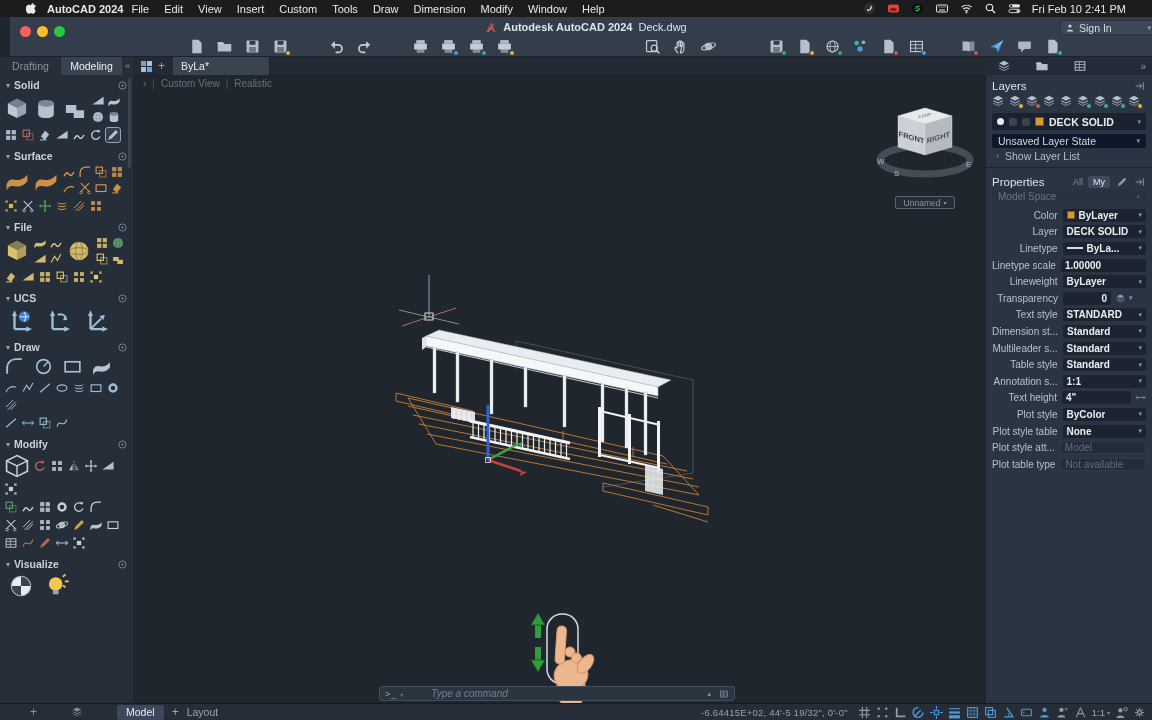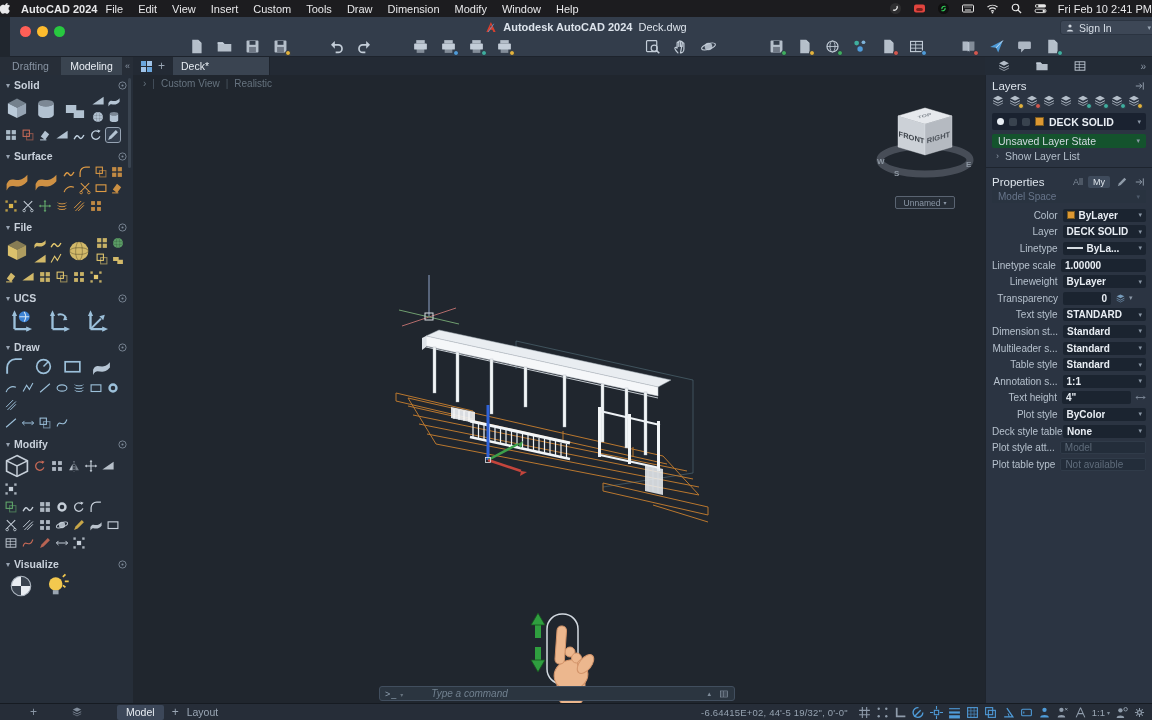--- a/index.html
+++ b/index.html
@@ -2,21 +2,21 @@
 <html><head>
 <meta charset="utf-8">
 <style>
   html,body{margin:0;padding:0}
   body{width:1152px;height:720px;position:relative;overflow:hidden;background:#20262e;
        font-family:"Liberation Sans",sans-serif;color:#d6dde5;-webkit-user-select:none}
   .abs{position:absolute}
   svg{display:block}
   
   #menubar{left:0;top:0;width:1152px;height:17px;background:#1c1c1f;display:flex;align-items:center;
-           font-size:11px;color:#e8e8ea;padding:0 0;box-sizing:border-box}
+           font-size:11px;color:#e8e8ea;padding:0 26px;box-sizing:border-box}
   #menubar .appname{font-weight:bold;margin:0 8px 0 10px}
   #menubar .mi{margin-right:15px;cursor:default}
   #menubar .right{margin-left:auto;display:flex;align-items:center;gap:11px}
   #menubar .clock{font-size:11px}
   
   #titlebar{left:10px;top:17px;width:1152px;height:40px;background:#333d4b;border-bottom:1px solid #1d232c;box-sizing:border-box}
   .tl{position:absolute;top:9px;width:11px;height:11px;border-radius:50%}
   .title-c{position:absolute;top:4px;left:0;right:0;display:flex;justify-content:center;align-items:center;gap:6px;
            font-size:11px;color:#dde4ec}
   .title-c .app{font-weight:bold}
@@ -80,21 +80,21 @@
   #lay-title .pin{margin-left:auto;color:#9aa6b4}
   #lay-tools{height:18px;display:flex;align-items:center;gap:3px;padding:0 5px}
   #lay-tools .lt{position:relative;width:14px;height:14px;color:#c3cdd8}
   #lay-tools svg{width:100%;height:100%}
   #curlayer{height:17px;margin:3px 6px 0;background:#1a2230;border-radius:2px;display:flex;align-items:center;padding:0 5px;gap:5px}
   #curlayer .dot{width:7px;height:7px;border-radius:50%;background:#e8edf3}
   #curlayer .ghost{width:8px;height:8px;border-radius:2px;background:#39434f}
   #curlayer .sw{width:9px;height:9px;background:#dd9832;border:1px solid #7a5a20;box-sizing:border-box}
   #curlayer .nm{color:#e8edf3;font-weight:bold;font-size:10.5px}
   #curlayer .car{margin-left:auto;color:#8b97a6;font-size:7px}
-  #laystate{height:14px;margin:4px 6px 0;background:#14532d;border-radius:2px;display:flex;align-items:center;padding:0 6px;color:#d3dae2}
+  #laystate{height:14px;margin:4px 6px 0;background:#0f172a;border-radius:2px;display:flex;align-items:center;padding:0 6px;color:#d3dae2}
   #laystate .car{margin-left:auto;color:#8b97a6;font-size:7px}
   #showlist{height:16px;display:flex;align-items:center;gap:6px;padding:0 10px;color:#b4bfcb}
   #showlist .ch{font-size:9px;color:#8b97a6}
   .hr{height:1px;background:#1d242e;margin:3px 0}
   #prop-title{height:17px;color:#dde4ec;font-size:11.5px}
   .chip{font-size:9px;padding:1px 5px;border-radius:2px}
   .chip.off{color:#7e8a99}
   .chip.on{background:#3f4b5c;color:#dfe5ec}
   #prop-title .hicons{margin-left:6px;display:flex;gap:6px;color:#9aa6b4}
   #prop-title .hicons svg{width:12px;height:12px}
@@ -576,21 +576,21 @@
     <span class="coll">«</span>
   </div>
   <div id="dbar">
     <svg class="gridic" width="11" height="11" viewBox="0 0 11 11">
         <rect x="0" y="0" width="5" height="5" fill="#6aa6dd"></rect>
         <rect x="6" y="0" width="5" height="5" fill="#9fc3e8"></rect>
         <rect x="0" y="6" width="5" height="5" fill="#9fc3e8"></rect>
         <rect x="6" y="6" width="5" height="5" fill="#6aa6dd"></rect>
       </svg>
     <span class="plus">+</span>
-    <span id="doctab">Deck*</span>
+    <span id="doctab">ByLa*</span>
   </div>
   <div id="rtabs">
     <svg viewBox="0 0 20 20">
         <use href="#s-layers"></use>
       </svg>
     <svg viewBox="0 0 20 20">
         <use href="#s-folder"></use>
       </svg>
     <svg viewBox="0 0 20 20">
         <use href="#s-table"></use>
@@ -1304,21 +1304,21 @@
       </span>
   </div>
   <div class="prw">
     <span class="plabel">Plot style</span>
     <span class="pfield">
         <span class="pval">ByColor</span>
         <span class="caret">▾</span>
       </span>
   </div>
   <div class="prw">
-    <span class="plabel">Deck style table</span>
+    <span class="plabel">Plot style table</span>
     <span class="pfield">
         <span class="pval">None</span>
         <span class="caret">▾</span>
       </span>
   </div>
   <div class="prw">
     <span class="plabel">Plot style att...</span>
     <span class="pfield dim nocaret">
         <span class="pval">Model</span>
       </span>

